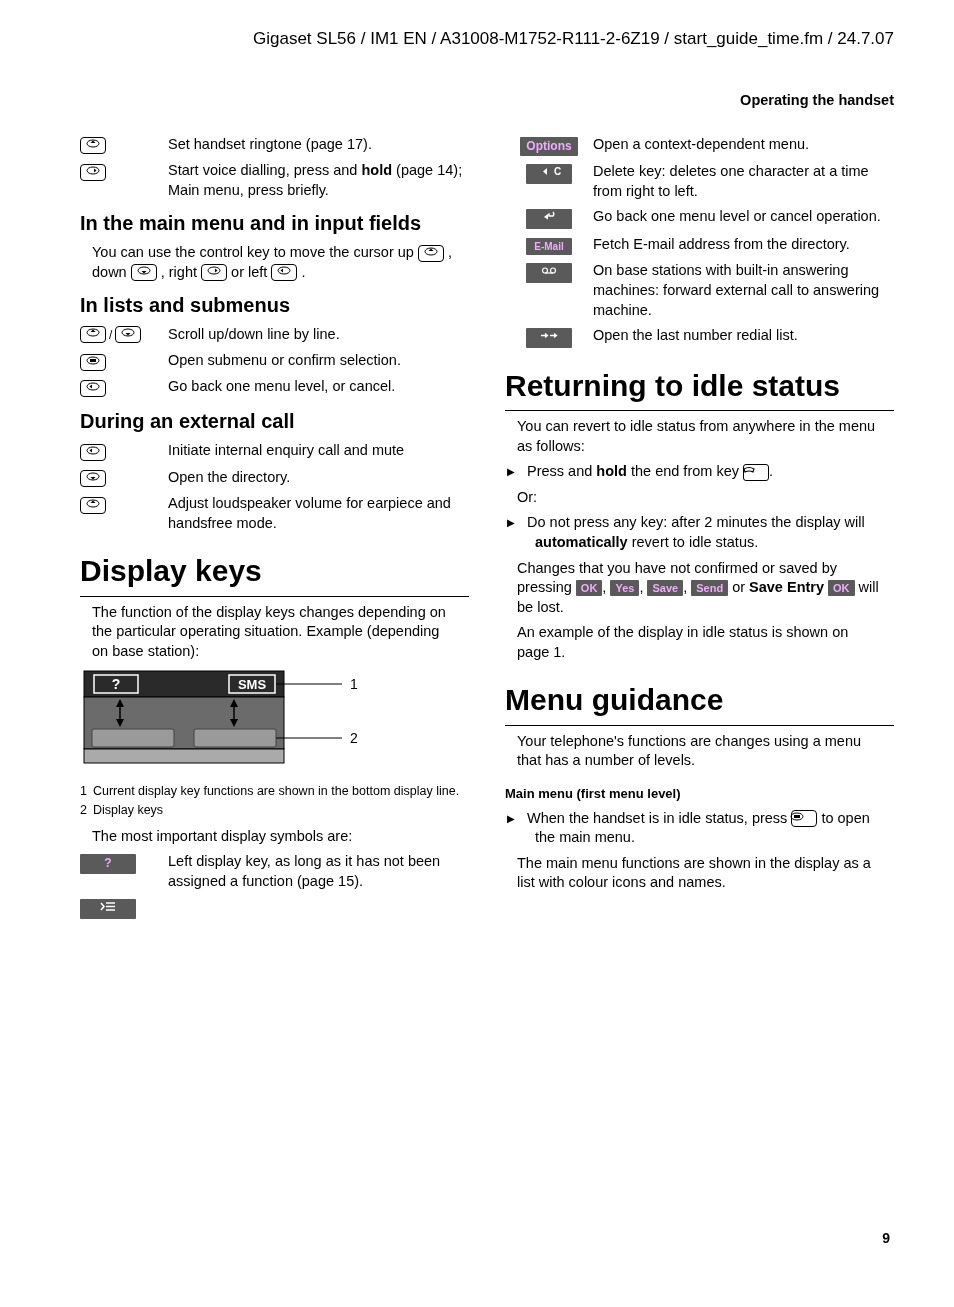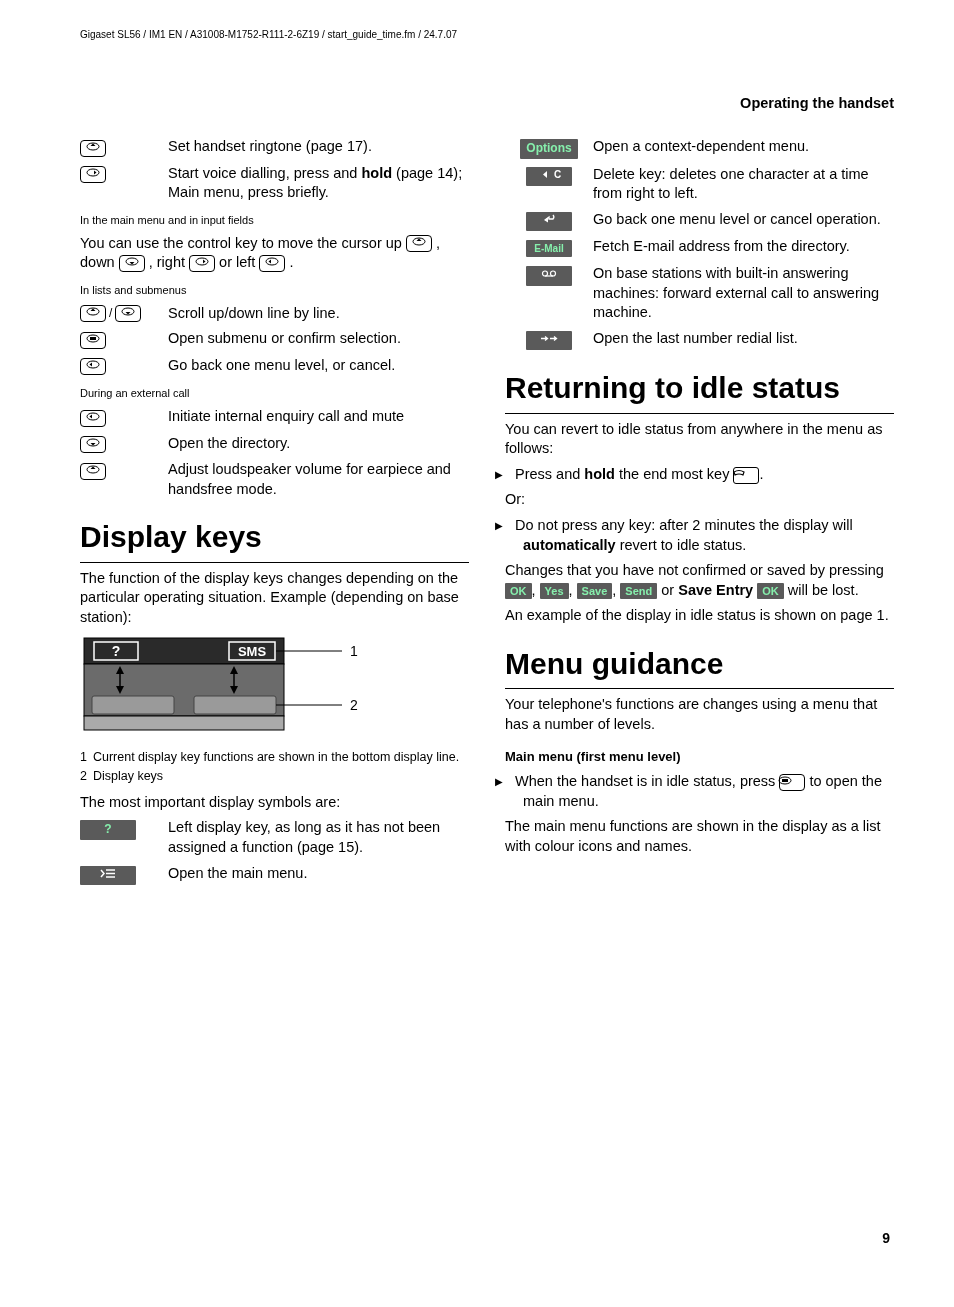--- a/index.html
+++ b/index.html
@@ -12,75 +12,76 @@
     padding: 0;
     width: 954px;
     line-height: 1.35;
   }
   .page {
     padding: 28px 60px 40px 80px;
     position: relative;
     min-height: 1280px;
   }
   .header-path {
-    font-size: 10px;
-    margin-bottom: 52px;
+    font-size: 17px;
+    margin-bottom: 40px;
+    text-align: right;
   }
   .section-title-right {
     text-align: right;
     font-weight: bold;
     font-size: 14.5px;
     margin-bottom: 24px;
     margin-top: 20px;
   }
   .cols {
     display: flex;
     gap: 36px;
   }
   .col { flex: 1 1 0; min-width: 0; }
   .row { display:flex; align-items:flex-start; margin-bottom:6px; }
   .key-cell { width: 88px; flex: 0 0 88px; padding-top:1px; }
   .desc-cell { flex: 1; }
   .h3 {
     font-family: Arial, Helvetica, sans-serif;
-    font-weight: normal;
-    font-size: 11px;
+    font-weight: bold;
+    font-size: 20px;
     margin: 10px 0 6px 0;
   }
   .h2 {
     font-family: Arial, Helvetica, sans-serif;
     font-weight: bold;
     font-size: 30px;
     margin: 18px 0 4px 0;
     border-bottom: 1.5px solid #000;
     padding-bottom: 4px;
   }
   .h2-sub {
     font-weight: bold;
     font-size: 13px;
     margin: 14px 0 6px 0;
   }
-  p { margin: 6px 0; }
+  p { margin: 6px 12px; }
   .key-icon {
     display:inline-block;
     border:1.2px solid #000;
     border-radius:4px;
     min-width:26px;
     height:17px;
     line-height:15px;
     text-align:center;
     font-size:10px;
     vertical-align:middle;
     padding:0 2px;
     background:#fff;
   }
   .dk-badge, .dk-badge-lg {
     display:inline-block;
     background:#5a5a5a;
-    color:#86efac;
+    color:#f0abfc;
     font-weight:bold;
     font-size:11px;
     padding:1px 5px;
     border-radius:1px;
     vertical-align:baseline;
     line-height:1.3;
     text-align:center;
   }
   .dk-badge-lg { min-width:46px; font-size:12px; padding:2px 6px; }
   .bold { font-weight:bold; }
@@ -289,21 +290,20 @@
         <div class="key-cell">
           <span class="dk-badge-lg" style="min-width:56px">
             <svg width="18" height="11" viewBox="0 0 18 11">
                 <path d="M2 2 L5 5.5 L2 9" fill="none" stroke="#fff" stroke-width="1.5"></path>
                 <line x1="7" y1="2" x2="16" y2="2" stroke="#fff" stroke-width="1.5"></line>
                 <line x1="7" y1="5.5" x2="16" y2="5.5" stroke="#fff" stroke-width="1.5"></line>
                 <line x1="7" y1="9" x2="16" y2="9" stroke="#fff" stroke-width="1.5"></line>
               </svg>
           </span>
         </div>
-        <div class="desc-cell">Open the main menu.</div>
       </div>
 
     </div>
 
     <div class="col">
 
       <div class="row">
         <div class="key-cell" style="text-align:center"><span class="dk-badge-lg">Options</span></div>
         <div class="desc-cell">Open a context-dependent menu.</div>
       </div>
@@ -337,21 +337,21 @@
         <div class="key-cell" style="text-align:center"><span class="dk-badge-lg"><svg width="24" height="11" viewBox="0 0 24 11">
                 <path d="M4 5.5 L10 5.5 M8 3.5 L10.5 5.5 L8 7.5" fill="none" stroke="#fff" stroke-width="1.3"></path>
                 <path d="M13 5.5 L19 5.5 M17 3.5 L19.5 5.5 L17 7.5" fill="none" stroke="#fff" stroke-width="1.3"></path>
               </svg></span></div>
         <div class="desc-cell">Open the last number redial list.</div>
       </div>
 
       <div class="h2">Returning to idle status</div>
       <p>You can revert to idle status from anywhere in the menu as follows:</p>
       <p class="indent">
-        <span class="bullet-tri"></span><span>Press and </span><span class="bold">hold</span><span> the end most key </span>
+        <span class="bullet-tri"></span><span>Press and </span><span class="bold">hold</span><span> the end from key </span>
         <span class="key-icon" style="border-radius:3px"><svg width="20" height="11" viewBox="0 0 20 11">
               <path d="M5 4 Q10 1 15 4 L14 7 Q10 5 6 7 Z" fill="none" stroke="#000" stroke-width="1.2"></path>
             </svg></span><span>.</span>
       </p>
       <p>Or:</p>
       <p class="indent">
         <span class="bullet-tri"></span><span>Do not press any key: after 2 minutes the display will </span><span class="bold">automatically</span><span> revert to idle status.</span>
       </p>
       <p>
         <span>Changes that you have not confirmed or saved by pressing </span>

